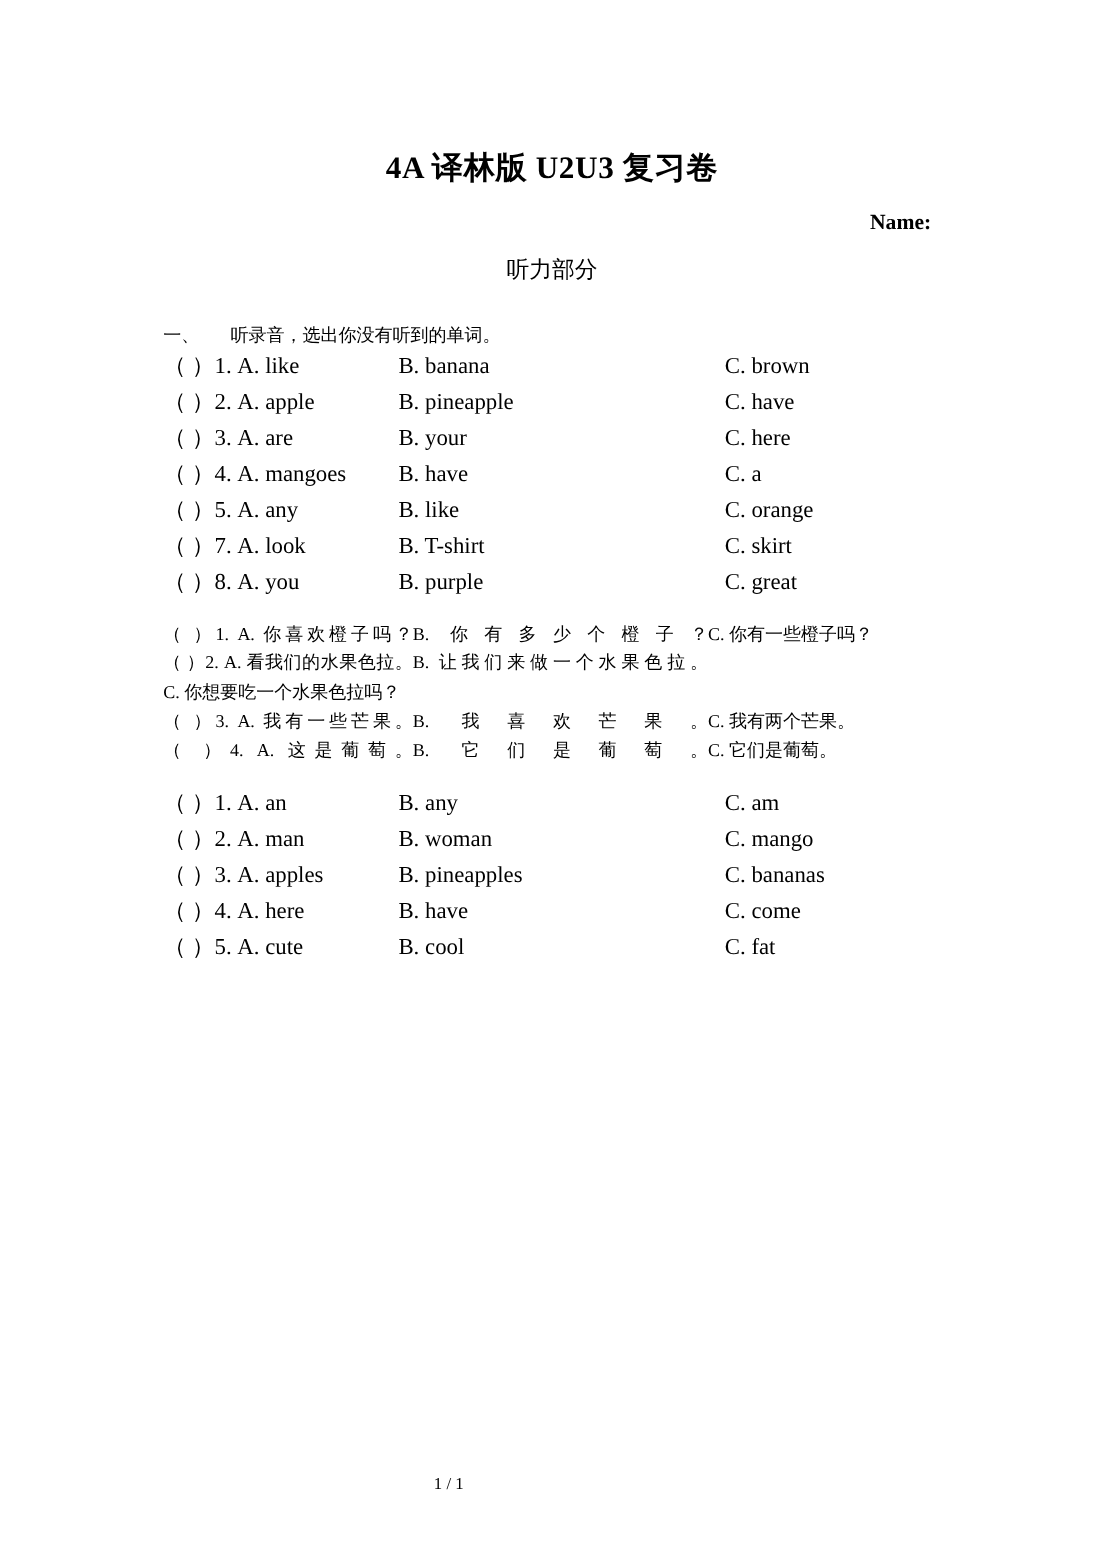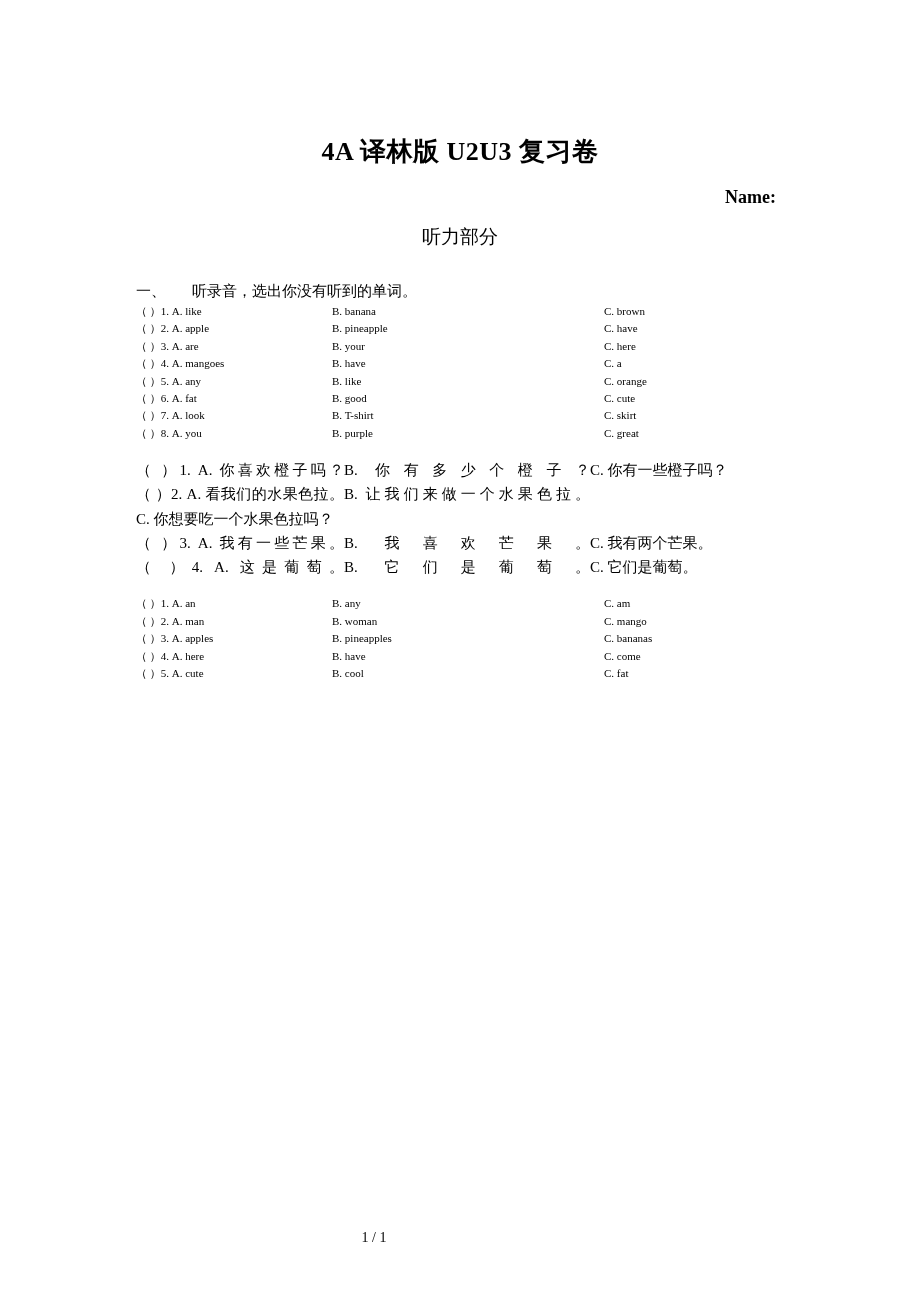--- a/index.html
+++ b/index.html
@@ -24,21 +24,21 @@
   .content {
     position: absolute;
     left: 136px;
     top: 0;
     width: 648px;
   }
   .doc-title {
     text-align: center;
     font-size: 26px;
     font-weight: bold;
-    margin: 16px;
+    margin: 4px;
     padding-top: 118px;
     letter-spacing: 0.5px;
   }
   .name-line {
     text-align: right;
     font-size: 18px;
     font-weight: bold;
     margin-top: 18px;
     padding-right: 8px;
   }
@@ -52,21 +52,21 @@
     font-size: 15px;
     margin-top: 32px;
     margin-bottom: 2px;
     font-family: "Liberation Serif", serif;
   }
   .q-head .num {
     display: inline-block;
     width: 56px;
   }
   .item {
-    font-size: 11px;
+    font-size: 19px;
     line-height: 1.58;
     margin: 0;
   }
   .item-en {
     position: relative;
   }
   .item-en .a-part {
     display: inline-block;
     width: 196px;
   }
@@ -123,21 +123,20 @@
 
     <div class="q-head">
       <span class="num">一、</span><span>听录音，选出你没有听到的单词。</span>
     </div>
     <div>
       <p class="item item-en"><span class="a-part"><span>（    ）1.</span> <span>A. like</span></span><span class="b-part">B. banana</span><span class="c-part">C. brown</span></p>
       <p class="item item-en"><span class="a-part"><span>（    ）2.</span> <span>A. apple</span></span><span class="b-part">B. pineapple</span><span class="c-part">C. have</span></p>
       <p class="item item-en"><span class="a-part"><span>（    ）3.</span> <span>A. are</span></span><span class="b-part">B. your</span><span class="c-part">C. here</span></p>
       <p class="item item-en"><span class="a-part"><span>（    ）4.</span> <span>A. mangoes</span></span><span class="b-part">B. have</span><span class="c-part">C. a</span></p>
       <p class="item item-en"><span class="a-part"><span>（    ）5.</span> <span>A. any</span></span><span class="b-part">B. like</span><span class="c-part">C. orange</span></p>
-      <p class="item item-en"><span class="a-part"><span>（    ）6.</span> <span>A. fat</span></span><span class="b-part">B. good</span><span class="c-part">C. cute</span></p>
       <p class="item item-en"><span class="a-part"><span>（    ）7.</span> <span>A. look</span></span><span class="b-part">B. T-shirt</span><span class="c-part">C. skirt</span></p>
       <p class="item item-en"><span class="a-part"><span>（    ）8.</span> <span>A. you</span></span><span class="b-part">B. purple</span><span class="c-part">C. great</span></p>
     </div>
 
     <div class="blockgap"></div>
 
     <div>
       <p class="item item-cn justify"><span class="a-part"><span>（    ）1.</span> <span>A. 你喜欢橙子吗？</span></span><span class="b-part">B. 你有多少个橙子？</span><span class="c-part">C. 你有一些橙子吗？</span></p>
       <p class="item item-cn justify"><span class="a-part"><span>（    ）2.</span> <span>A. 看我们的水果色拉。</span></span><span class="b-part">B. 让我们来做一个水果色拉。</span><span class="c-part">C. 你想要吃一个水果色拉吗？</span></p>
       <p class="item item-cn justify"><span class="a-part"><span>（    ）3.</span> <span>A. 我有一些芒果。</span></span><span class="b-part">B. 我喜欢芒果。</span><span class="c-part">C. 我有两个芒果。</span></p>

